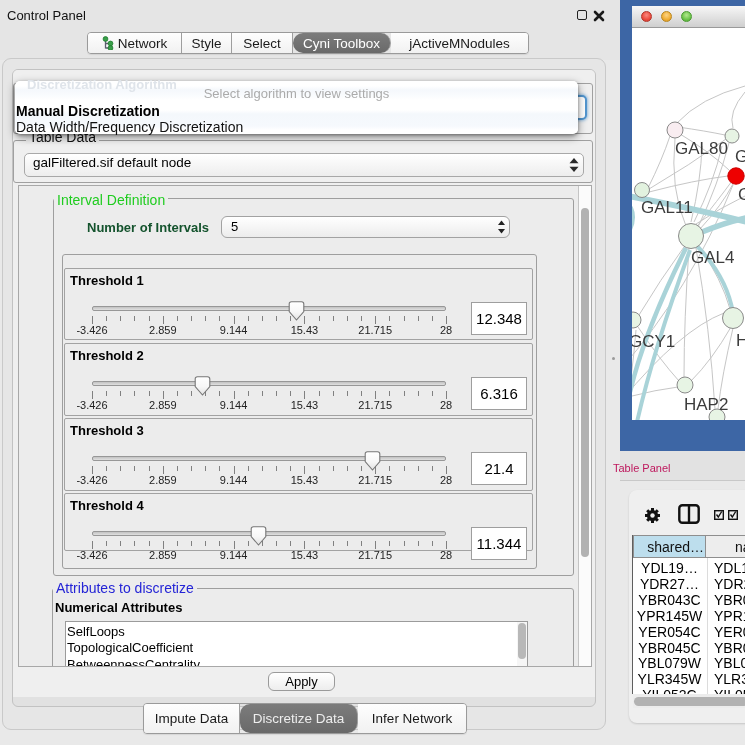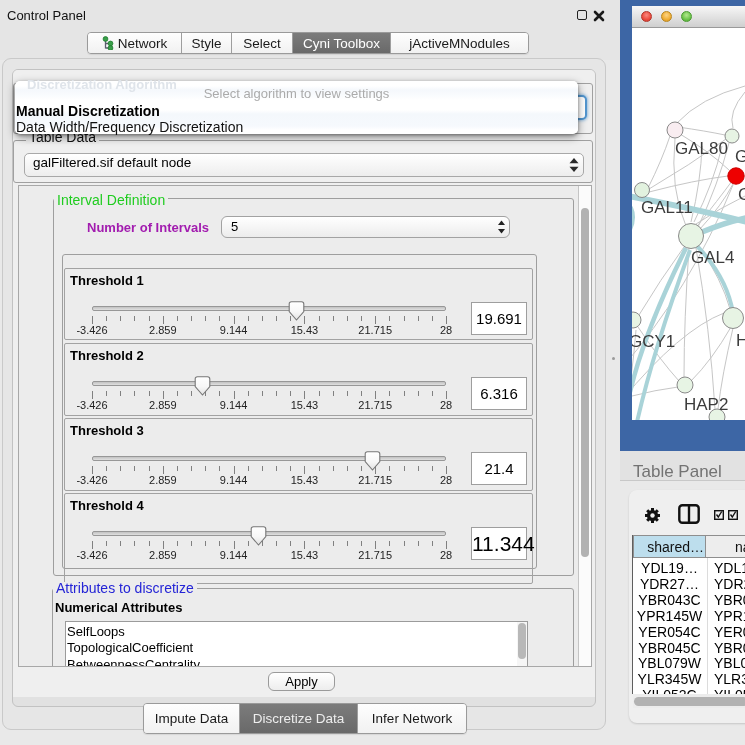--- a/index.html
+++ b/index.html
@@ -1,21 +1,21 @@
 <!DOCTYPE html>
 <html><head>
 <meta charset="utf-8">
 <style>
 * { margin:0; padding:0; box-sizing:border-box; }
 html,body { width:745px; height:745px; overflow:hidden; }
 body { background:#e9e9e9; font-family:"Liberation Sans", sans-serif; position:relative; }
 .abs { position:absolute; }
 .seg { display:flex; align-items:center; justify-content:center; font-size:13.5px; color:#1a1a1a;
   background:linear-gradient(#fefefe,#f1f1f1); border-right:1px solid #9e9e9e; }
-.seg.sel { background:linear-gradient(#7c7c7c,#696969); color:#fff; }
+.seg.sel { background:linear-gradient(#7c7c7c,#696969); color:#fff;border-radius:10px; }
 .grouptitle { position:absolute; font-size:14px; background:#ececec; padding:0 3px; line-height:13px; }
 </style>
 </head>
 <body>
 
 <div class="abs" style="left:0;top:0;width:622px;height:60px;background:#e5e5e5;"></div>
 <div class="abs" style="left:7px;top:8px;font-size:13px;color:#111;">Control Panel</div>
 <div class="abs" style="left:577px;top:10px;width:10px;height:10px;border:1.6px solid #222;border-radius:2px;"></div>
 <svg class="abs" style="left:593px;top:10px" width="12" height="12" viewBox="0 0 12 12">
  <path d="M2 2 L10 10 M10 2 L2 10" stroke="#1a1a1a" stroke-width="2.6" stroke-linecap="round"></path>
@@ -60,21 +60,21 @@
 </svg>
 
 <div class="abs" id="scrollpane" style="left:18px;top:185px;width:574px;height:482px;border:1px solid #a8a8a8;background:#ececec;overflow:hidden;">
 
   <div class="abs" style="right:0;top:0;width:13px;height:480px;background:#fbfbfb;border-left:1px solid #c4c4c4;"></div>
   <div class="abs" style="right:2px;top:22px;width:8px;height:349px;background:#b2b2b2;border-radius:4px;"></div>
 
   <div class="abs" style="left:34px;top:12px;width:521px;height:378px;border:1px solid #9e9e9e;border-radius:3px;"></div>
   <div class="grouptitle" style="left:35px;top:8px;color:#1fcc1f;">Interval Definition</div>
 
-  <div class="abs" style="left:68px;top:34px;font-size:13px;font-weight:bold;color:#a21caf;">Number of Intervals</div>
+  <div class="abs" style="left:68px;top:34px;font-size:13px;font-weight:bold;color:#14532d;">Number of Intervals</div>
   <div class="abs" style="left:202px;top:30px;width:289px;height:22px;background:linear-gradient(#ffffff,#ececec);border:1px solid #a2a2a2;border-radius:6px;"></div>
   <div class="abs" style="left:212px;top:33px;font-size:13px;color:#000;">5</div>
   <svg class="abs" style="left:477px;top:34px;" width="11" height="14" viewBox="0 0 11 14">
     <path d="M5.5 0.5 L9 5 H2 Z" fill="#222"></path>
       <path d="M5.5 13.5 L2 9 H9 Z" fill="#222"></path>
   </svg>
 
   <div class="abs" style="left:43px;top:68px;width:475px;height:315px;border:1px solid #9e9e9e;border-radius:3px;"></div>
 
   <div id="thresholds">
@@ -116,21 +116,21 @@
         <svg class="abs" style="left:223.3px;top:32px;" width="17" height="20" viewBox="0 0 17 20">
           <defs>
             <linearGradient id="th0" x1="0" y1="0" x2="0" y2="1">
               <stop offset="0" stop-color="#ffffff"></stop>
               <stop offset="0.55" stop-color="#f7f7f7"></stop>
               <stop offset="1" stop-color="#e2e2e2"></stop>
             </linearGradient>
           </defs>
           <path d="M3.5 0.7 H13.5 Q15.8 0.7 15.8 3 V10.5 L8.5 19 L1.2 10.5 V3 Q1.2 0.7 3.5 0.7 Z" fill="url(#th0)" stroke="#777" stroke-width="1.1"></path>
         </svg>
-        <div class="abs" style="left:406px;top:33px;width:56px;height:33px;background:#fff;border:1px solid #9e9e9e;font-size:15px;color:#000;text-align:center;line-height:32px;">19.691</div>
+        <div class="abs" style="left:406px;top:33px;width:56px;height:33px;background:#fff;border:1px solid #9e9e9e;font-size:15px;color:#000;text-align:center;line-height:32px;">12.348</div>
       </div>
       <div class="abs" style="left:45px;top:157px;width:469px;height:73px;border:1px solid #a2a2a2;border-radius:2px;">
         <div class="abs" style="left:5px;top:3.5px;font-size:13px;font-weight:bold;color:#000;">Threshold 2</div>
         <div class="abs" style="left:27px;top:37px;width:354px;height:4.5px;background:linear-gradient(#c2c2c2,#e0e0e0);border:1px solid #979797;border-radius:2px;"></div>
         <div class="abs" style="left:27.00px;top:47px;width:1px;height:8px;background:#808080;"></div>
         <div class="abs" style="left:41.16px;top:47px;width:1px;height:5px;background:#808080;"></div>
         <div class="abs" style="left:55.32px;top:47px;width:1px;height:5px;background:#808080;"></div>
         <div class="abs" style="left:69.48px;top:47px;width:1px;height:5px;background:#808080;"></div>
         <div class="abs" style="left:83.64px;top:47px;width:1px;height:5px;background:#808080;"></div>
         <div class="abs" style="left:97.80px;top:47px;width:1px;height:8px;background:#808080;"></div>
@@ -212,21 +212,21 @@
             <linearGradient id="th2" x1="0" y1="0" x2="0" y2="1">
               <stop offset="0" stop-color="#ffffff"></stop>
               <stop offset="0.55" stop-color="#f7f7f7"></stop>
               <stop offset="1" stop-color="#e2e2e2"></stop>
             </linearGradient>
           </defs>
           <path d="M3.5 0.7 H13.5 Q15.8 0.7 15.8 3 V10.5 L8.5 19 L1.2 10.5 V3 Q1.2 0.7 3.5 0.7 Z" fill="url(#th2)" stroke="#777" stroke-width="1.1"></path>
         </svg>
         <div class="abs" style="left:406px;top:33px;width:56px;height:33px;background:#fff;border:1px solid #9e9e9e;font-size:15px;color:#000;text-align:center;line-height:32px;">21.4</div>
       </div>
-      <div class="abs" style="left:45px;top:307px;width:469px;height:91px;border:1px solid #a2a2a2;border-radius:2px;">
+      <div class="abs" style="left:45px;top:307px;width:469px;height:58px;border:1px solid #a2a2a2;border-radius:2px;">
         <div class="abs" style="left:5px;top:3.5px;font-size:13px;font-weight:bold;color:#000;">Threshold 4</div>
         <div class="abs" style="left:27px;top:37px;width:354px;height:4.5px;background:linear-gradient(#c2c2c2,#e0e0e0);border:1px solid #979797;border-radius:2px;"></div>
         <div class="abs" style="left:27.00px;top:47px;width:1px;height:8px;background:#808080;"></div>
         <div class="abs" style="left:41.16px;top:47px;width:1px;height:5px;background:#808080;"></div>
         <div class="abs" style="left:55.32px;top:47px;width:1px;height:5px;background:#808080;"></div>
         <div class="abs" style="left:69.48px;top:47px;width:1px;height:5px;background:#808080;"></div>
         <div class="abs" style="left:83.64px;top:47px;width:1px;height:5px;background:#808080;"></div>
         <div class="abs" style="left:97.80px;top:47px;width:1px;height:8px;background:#808080;"></div>
         <div class="abs" style="left:111.96px;top:47px;width:1px;height:5px;background:#808080;"></div>
         <div class="abs" style="left:126.12px;top:47px;width:1px;height:5px;background:#808080;"></div>
@@ -257,21 +257,21 @@
         <svg class="abs" style="left:185.4px;top:32px;" width="17" height="20" viewBox="0 0 17 20">
           <defs>
             <linearGradient id="th3" x1="0" y1="0" x2="0" y2="1">
               <stop offset="0" stop-color="#ffffff"></stop>
               <stop offset="0.55" stop-color="#f7f7f7"></stop>
               <stop offset="1" stop-color="#e2e2e2"></stop>
             </linearGradient>
           </defs>
           <path d="M3.5 0.7 H13.5 Q15.8 0.7 15.8 3 V10.5 L8.5 19 L1.2 10.5 V3 Q1.2 0.7 3.5 0.7 Z" fill="url(#th3)" stroke="#777" stroke-width="1.1"></path>
         </svg>
-        <div class="abs" style="left:406px;top:33px;width:56px;height:33px;background:#fff;border:1px solid #9e9e9e;font-size:21px;color:#000;text-align:center;line-height:32px;">11.344</div>
+        <div class="abs" style="left:406px;top:33px;width:56px;height:33px;background:#fff;border:1px solid #9e9e9e;font-size:15px;color:#000;text-align:center;line-height:32px;">11.344</div>
       </div>
     </div>
 
   <div class="abs" style="left:33px;top:402px;width:522px;height:120px;border:1px solid #9e9e9e;border-radius:3px;"></div>
   <div class="grouptitle" style="left:34px;top:396px;color:#2424d6;">Attributes to discretize</div>
   <div class="abs" style="left:36px;top:414px;font-size:13px;font-weight:bold;color:#000;">Numerical Attributes</div>
   <div class="abs" style="left:46px;top:435px;width:463px;height:60px;background:#fff;border:1px solid #9b9b9b;"></div>
   <div class="abs" style="left:48px;top:437.5px;font-size:13px;color:#000;">SelfLoops</div>
   <div class="abs" style="left:48px;top:454px;font-size:13px;color:#000;">TopologicalCoefficient</div>
   <div class="abs" style="left:48px;top:470.5px;font-size:13px;color:#000;">BetweennessCentrality</div>
@@ -346,21 +346,21 @@
     <text x="738" y="200">C</text>
     <text x="641" y="213">GAL11</text>
     <text x="691" y="263">GAL4</text>
     <text x="629" y="347">GCY1</text>
     <text x="736" y="346">H</text>
     <text x="684" y="409.5">HAP2</text>
   </g>
 </svg>
 
 <div class="abs" style="left:620px;top:451px;width:125px;height:30px;background:#e2e2e2;border-bottom:1px solid #c8c8c8;"></div>
-<div class="abs" style="left:633px;top:462px;font-size:17px;color:#737373;">Table Panel</div>
+<div class="abs" style="left:613px;top:462px;font-size:11px;color:#be185d;">Table Panel</div>
 <div class="abs" style="left:620px;top:481px;width:125px;height:264px;background:#e9e9e9;"></div>
 
 <div class="abs" style="left:629px;top:490px;width:120px;height:233px;background:#efefef;border-radius:8px 0 0 8px;box-shadow:0 1px 2px rgba(0,0,0,0.15);overflow:hidden;">
 
   <svg class="abs" style="left:15px;top:17px;" width="17" height="17" viewBox="0 0 17 17">
     <g fill="#111">
       <circle cx="8.5" cy="8.5" r="5.6"></circle>
       <g stroke="#111" stroke-width="3">
         <line x1="8.5" y1="1" x2="8.5" y2="16"></line>
         <line x1="1" y1="8.5" x2="16" y2="8.5"></line>

